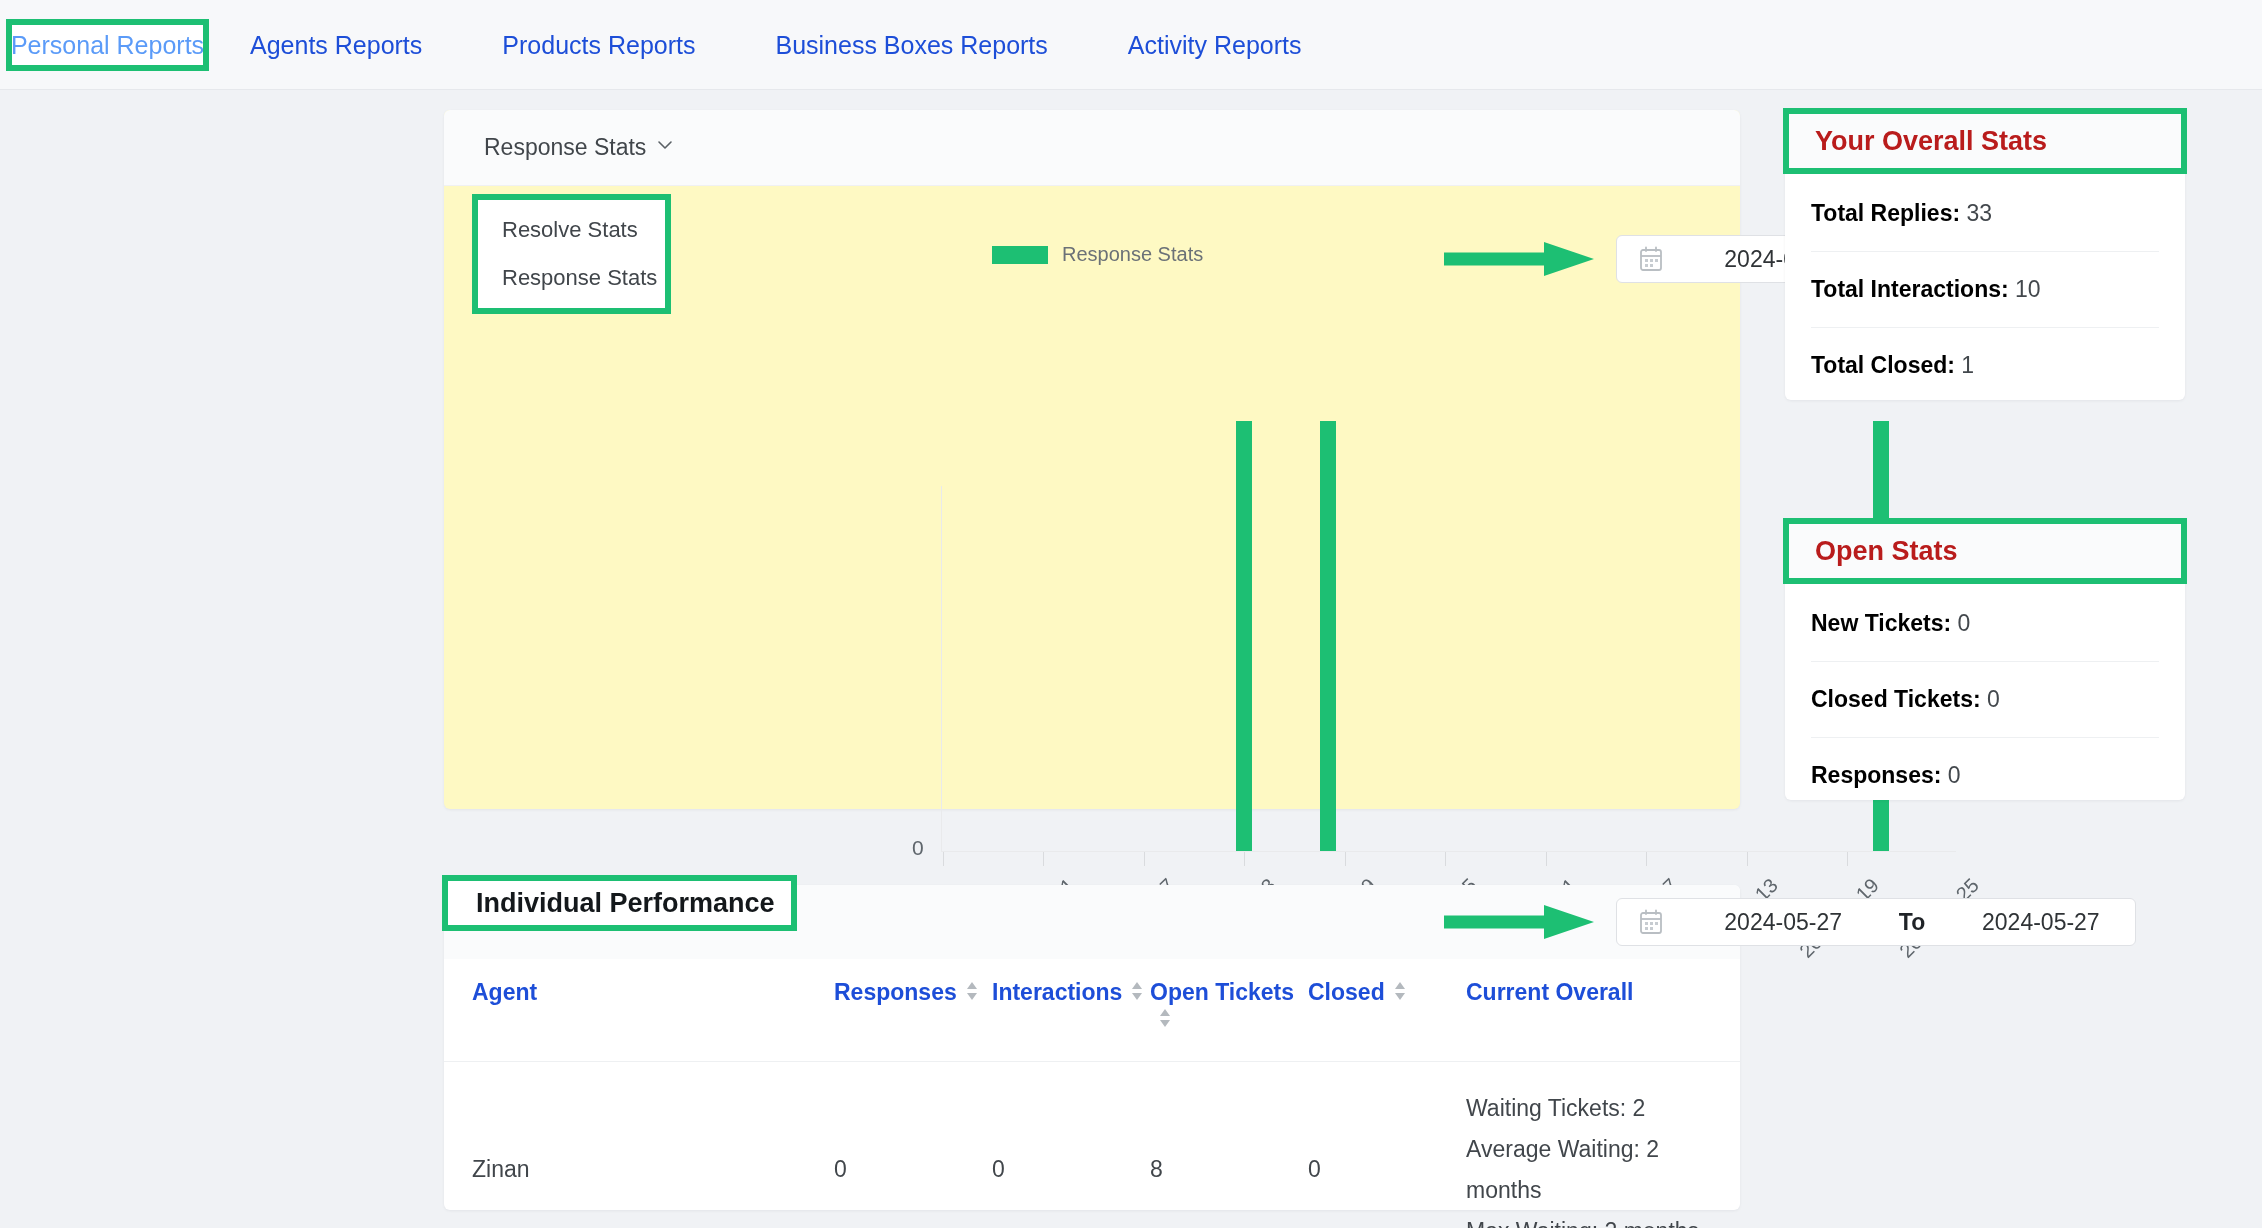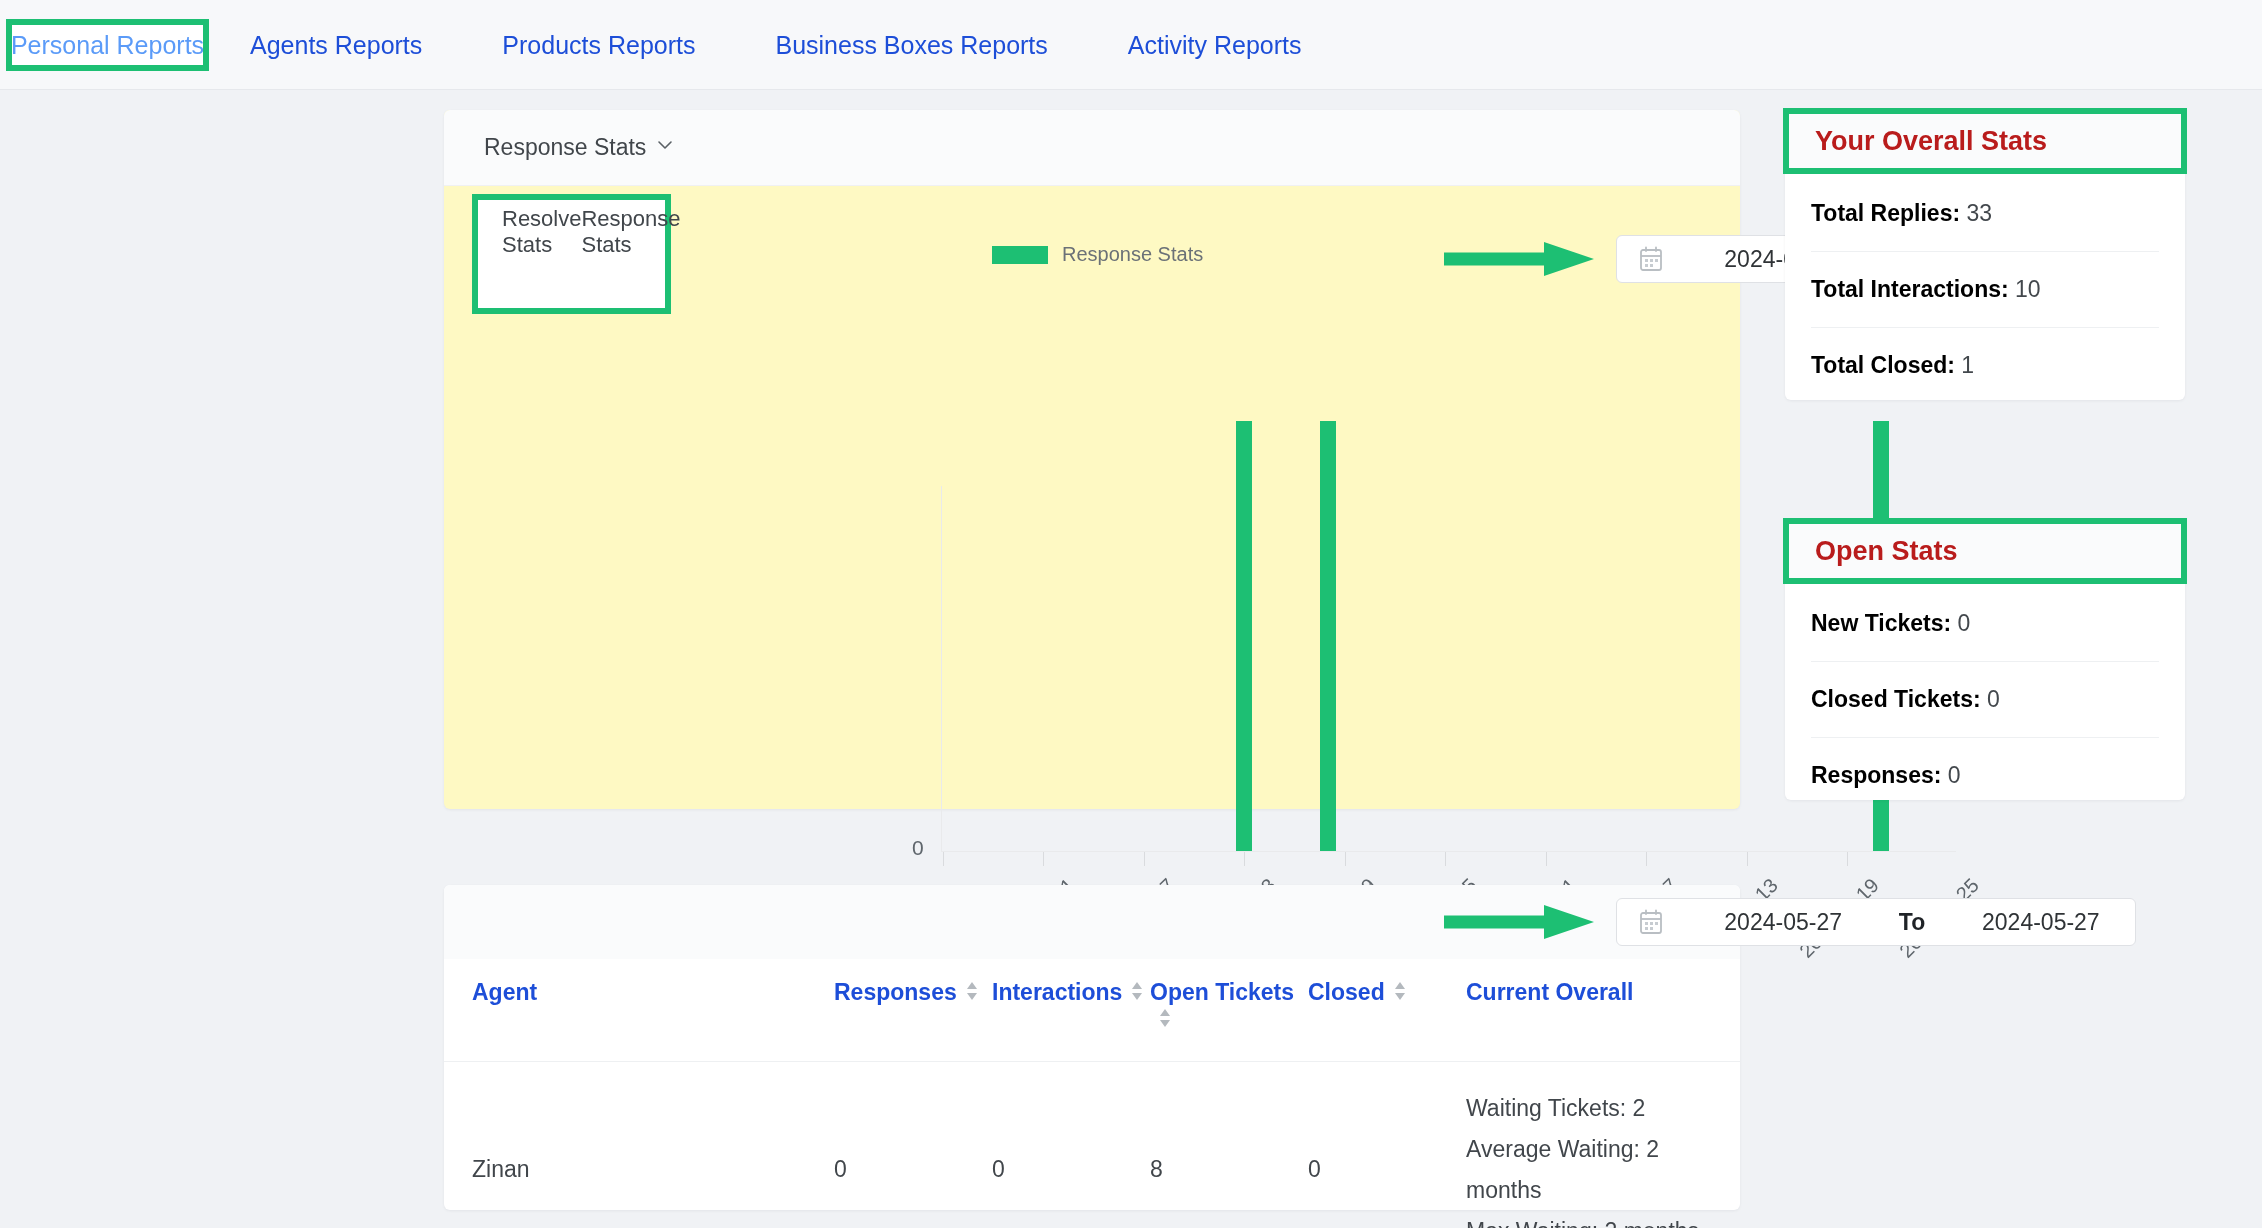--- a/index.html
+++ b/index.html
@@ -62,21 +62,21 @@
   }
   .chev { display:inline-block; width:16px; height:16px; position:relative; top:-3px; }
   .chev svg { display:block; }
 
   .dropdown-menu-wrap {
     position: absolute; left: 28px; top: 84px;
     width: 199px; height: 120px;
   }
   .dropdown-menu-wrap .inner {
     width:100%; height:100%; background:#fff;
-    display:flex; justify-content:space-around;
+    display:flex; flex-direction:column; justify-content:space-around;
     padding: 6px 0 6px 24px;
   }
   .dd-item { font-size: 22px; color: #41464b; cursor: pointer; }
 
   .arrow {
     position: absolute; width: 160px; height: 40px;
   }
   .arrow svg { display:block; }
 
   .daterange {
@@ -280,20 +280,23 @@
           <div class="xlab" style="left: 623px; top: 16px;">2024-05-07</div>
           <div class="xlab" style="left: 723px; top: 16px;">2024-05-13</div>
           <div class="xlab" style="left: 824px; top: 16px;">2024-05-19</div>
           <div class="xlab" style="left: 924px; top: 16px;">2024-05-25</div>
         </div>
     </div>
   </div>
 
   <div class="table-card">
     <div class="table-head-bar">
+      <div class="perf-title-wrap hl">
+        <span class="perf-title">Individual Performance</span>
+      </div>
 
       <div class="arrow" style="left:1000px; top:17px;">
         <svg width="160" height="40" viewBox="0 0 160 40">
           <path d="M0 20 L110 20" stroke="#1dbf73" stroke-width="13" stroke-linecap="round"></path>
           <path d="M100 3 L150 20 L100 37 Z" fill="#1dbf73"></path>
         </svg>
       </div>
 
       <div class="daterange" style="left:1172px; top:13px; width:520px;">
         <span class="calicon">

